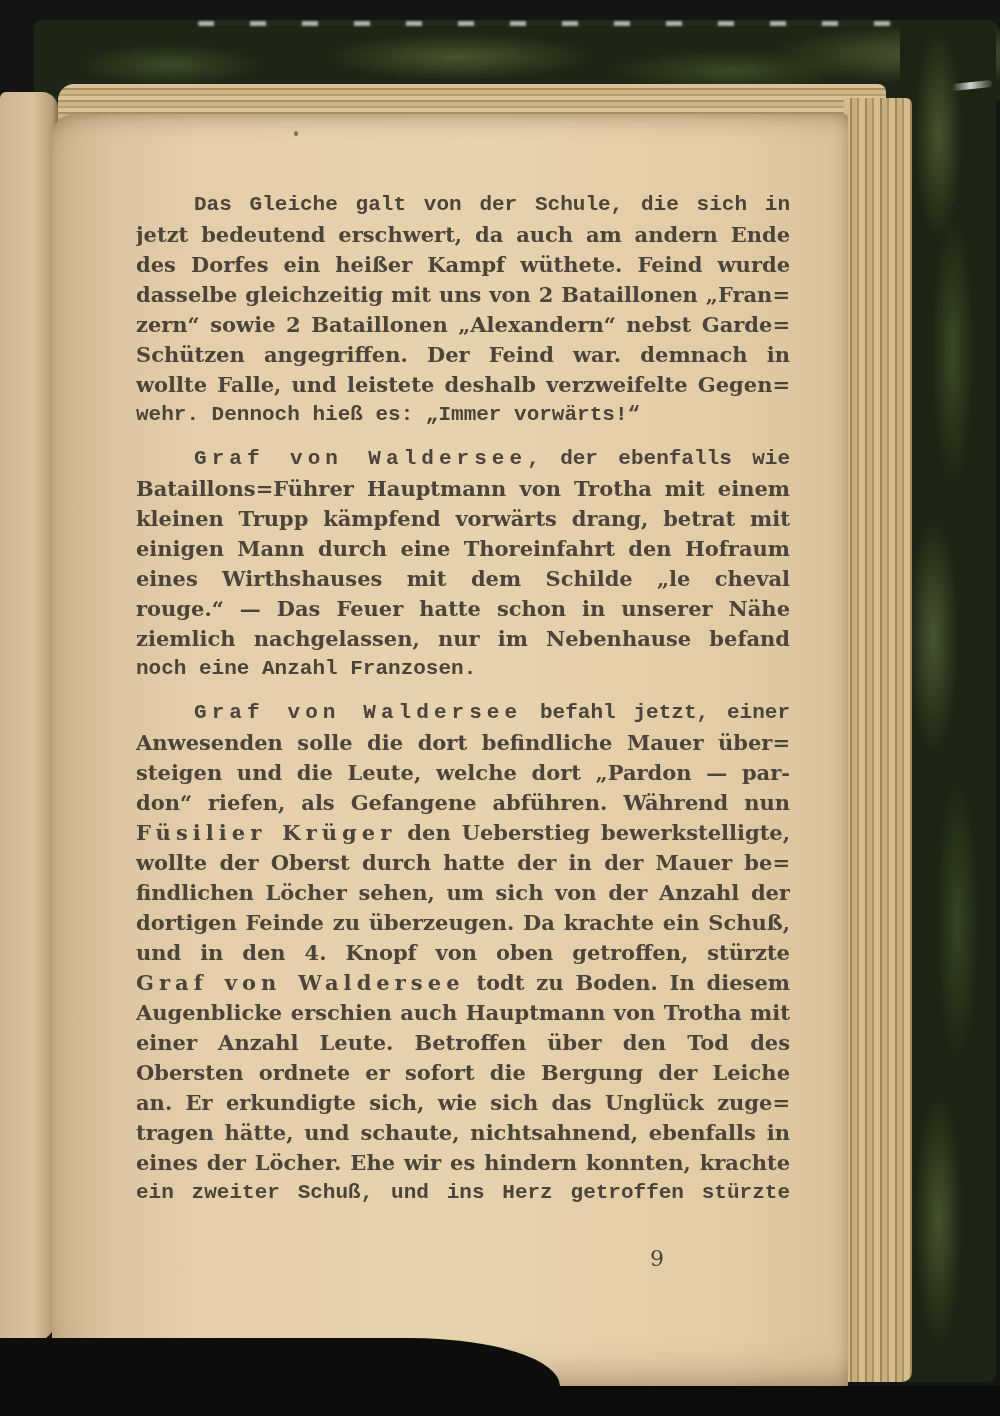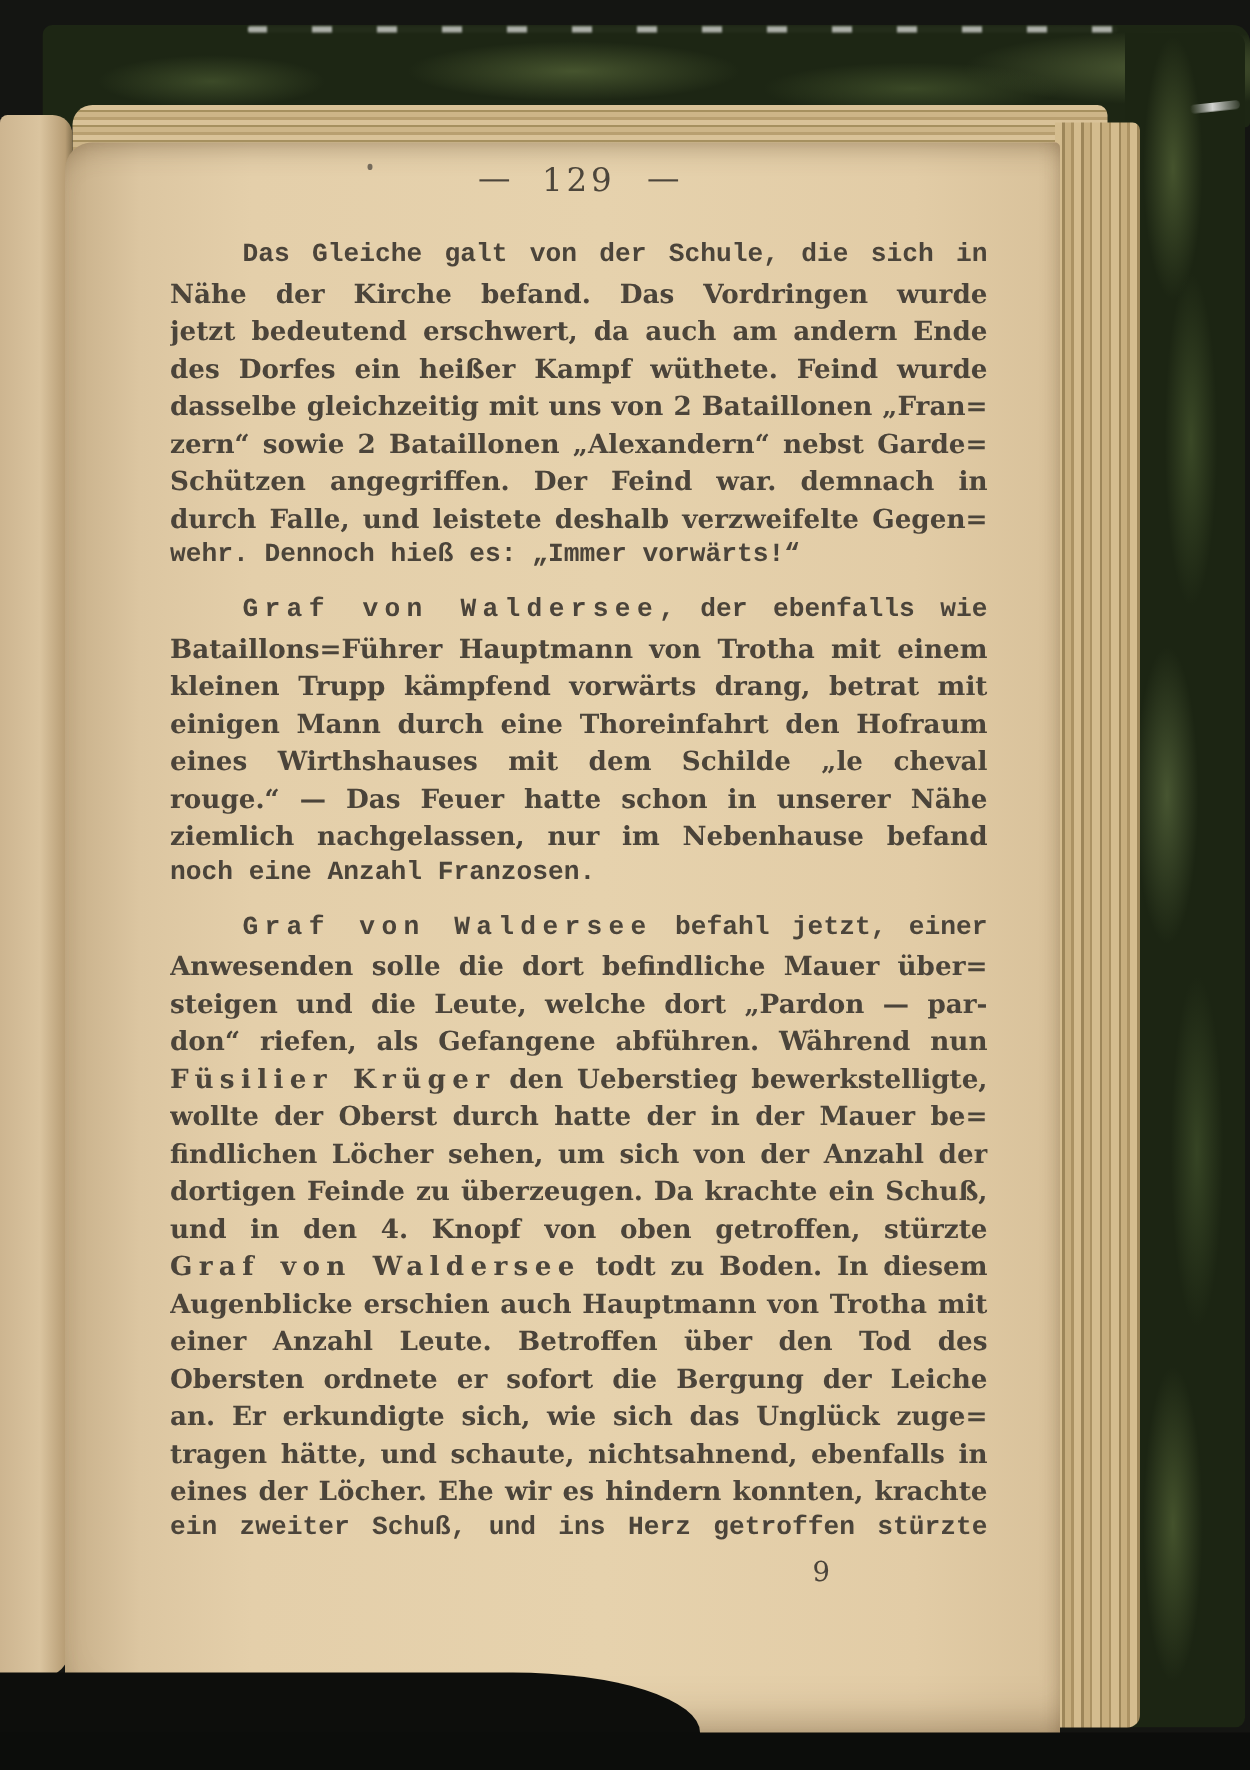--- a/index.html
+++ b/index.html
@@ -113,35 +113,29 @@
 
 <div class="scene">
   <div class="cover-top"></div>
   <div class="cover-right"></div>
   <div class="corner-glint"></div>
   <div class="stack-top"></div>
   <div class="stack-right"></div>
   <div class="prev-page"></div>
 
   <div class="page">
-    <div class="page-header">
-      <span class="dash">—</span>
-      <span class="pagenum">129</span>
-      <span class="dash">—</span>
-    </div>
     <div class="text-block" id="text-block">
         <div class="paragraph">
           <div class="line"><span>Das Gleiche galt von der Schule, die sich in der</span></div>
-          <div class="line"><span>Nähe der Kirche befand.  Das Vordringen wurde</span></div>
           <div class="line"><span>jetzt bedeutend erschwert, da auch am andern Ende</span></div>
           <div class="line"><span>des Dorfes ein heißer Kampf wüthete.  Feind wurde</span></div>
           <div class="line"><span>dasselbe gleichzeitig mit uns von 2 Bataillonen „Fran=</span></div>
           <div class="line"><span>zern“ sowie 2 Bataillonen „Alexandern“ nebst Garde=</span></div>
           <div class="line"><span>Schützen angegriffen.  Der Feind war. demnach in</span></div>
-          <div class="line"><span>durch Falle, und leistete deshalb verzweifelte Gegen=</span></div>
+          <div class="line"><span>wollte Falle, und leistete deshalb verzweifelte Gegen=</span></div>
           <div class="line final"><span>wehr.  Dennoch hieß es: „Immer vorwärts!“</span></div>
         </div>
         <div class="paragraph">
           <div class="line"><span class="sp">Graf von Waldersee</span><span>, der ebenfalls wie der</span></div>
           <div class="line"><span>Bataillons=Führer Hauptmann von Trotha mit einem</span></div>
           <div class="line"><span>kleinen Trupp kämpfend vorwärts drang, betrat mit</span></div>
           <div class="line"><span>einigen Mann durch eine Thoreinfahrt den Hofraum</span></div>
           <div class="line"><span>eines Wirthshauses mit dem Schilde </span><span class="an">„le cheval</span></div>
           <div class="line"><span class="an">rouge.“</span><span> — Das Feuer hatte schon in unserer Nähe</span></div>
           <div class="line"><span>ziemlich nachgelassen, nur im Nebenhause befand sich</span></div>

